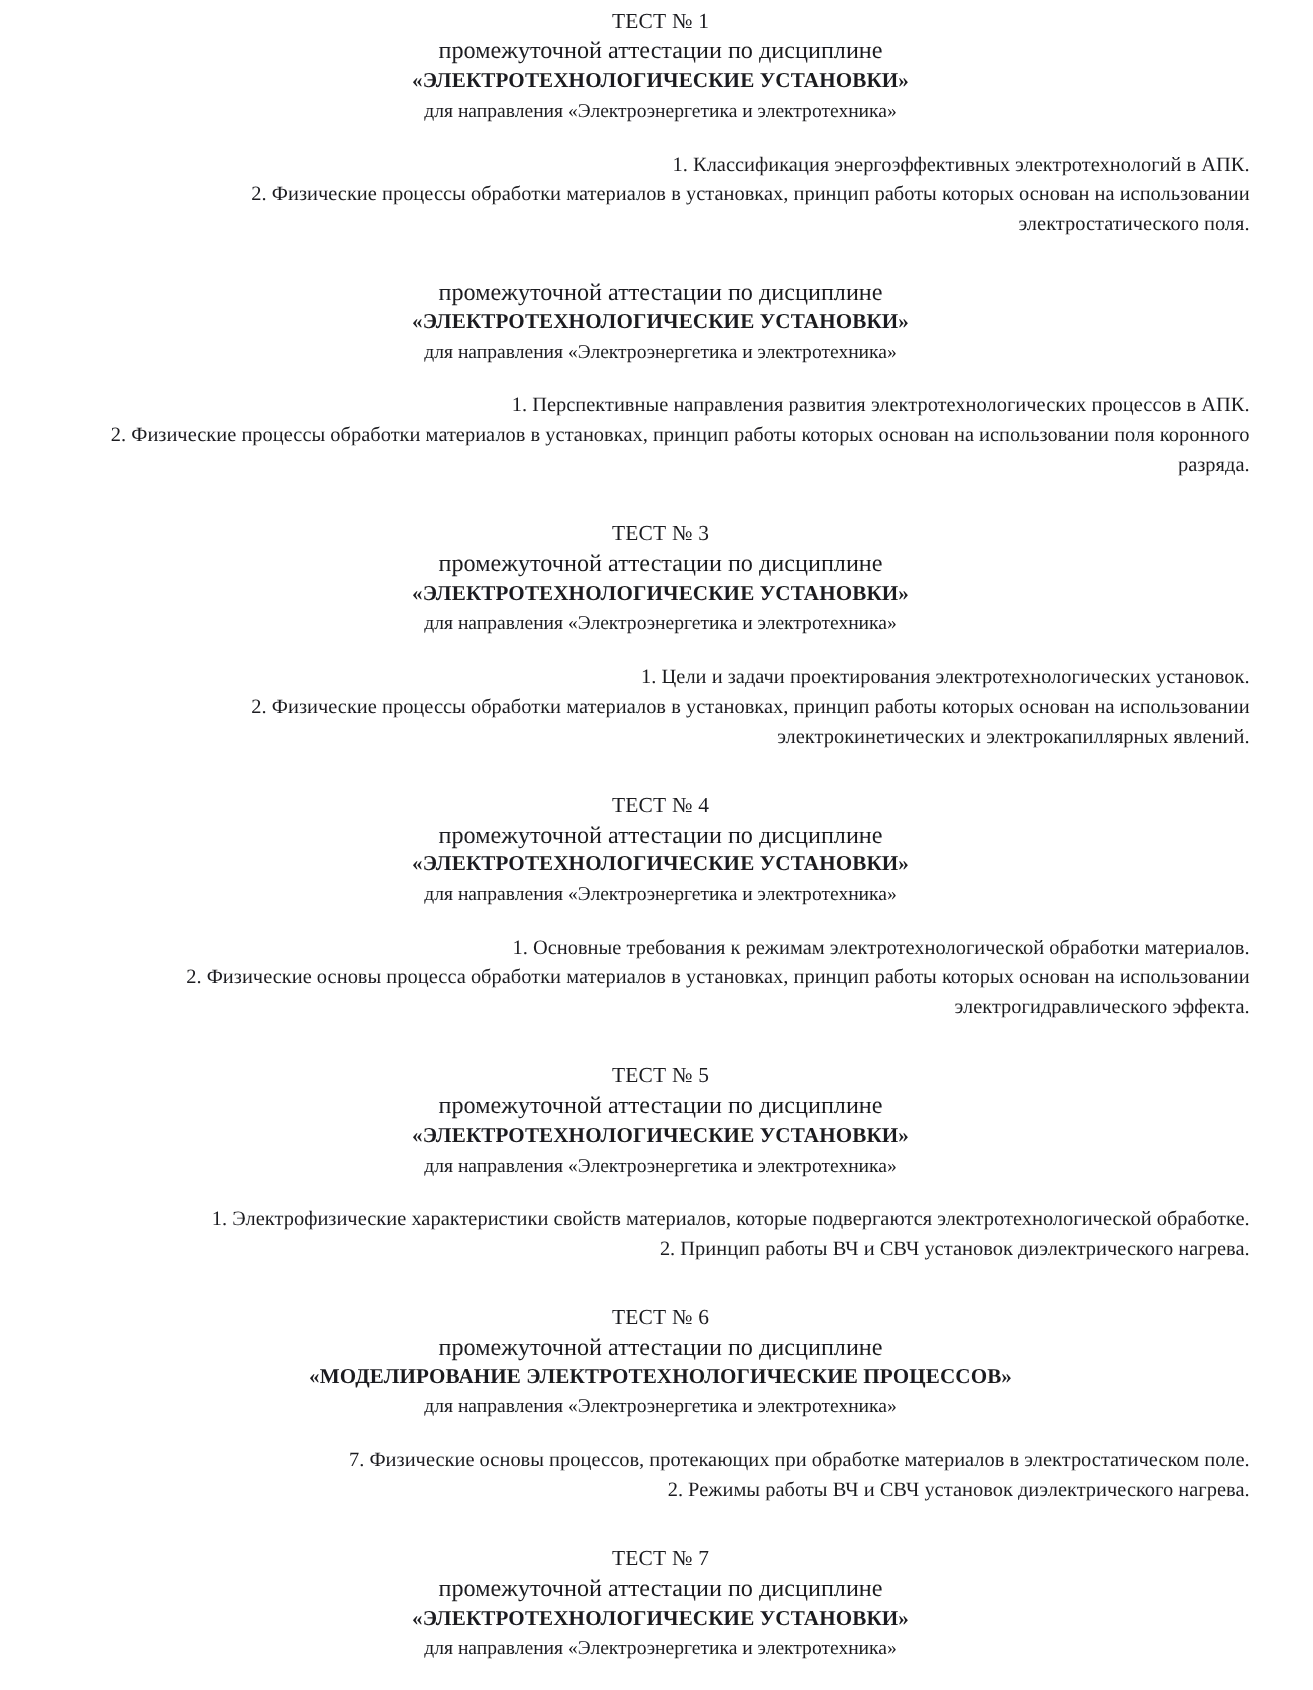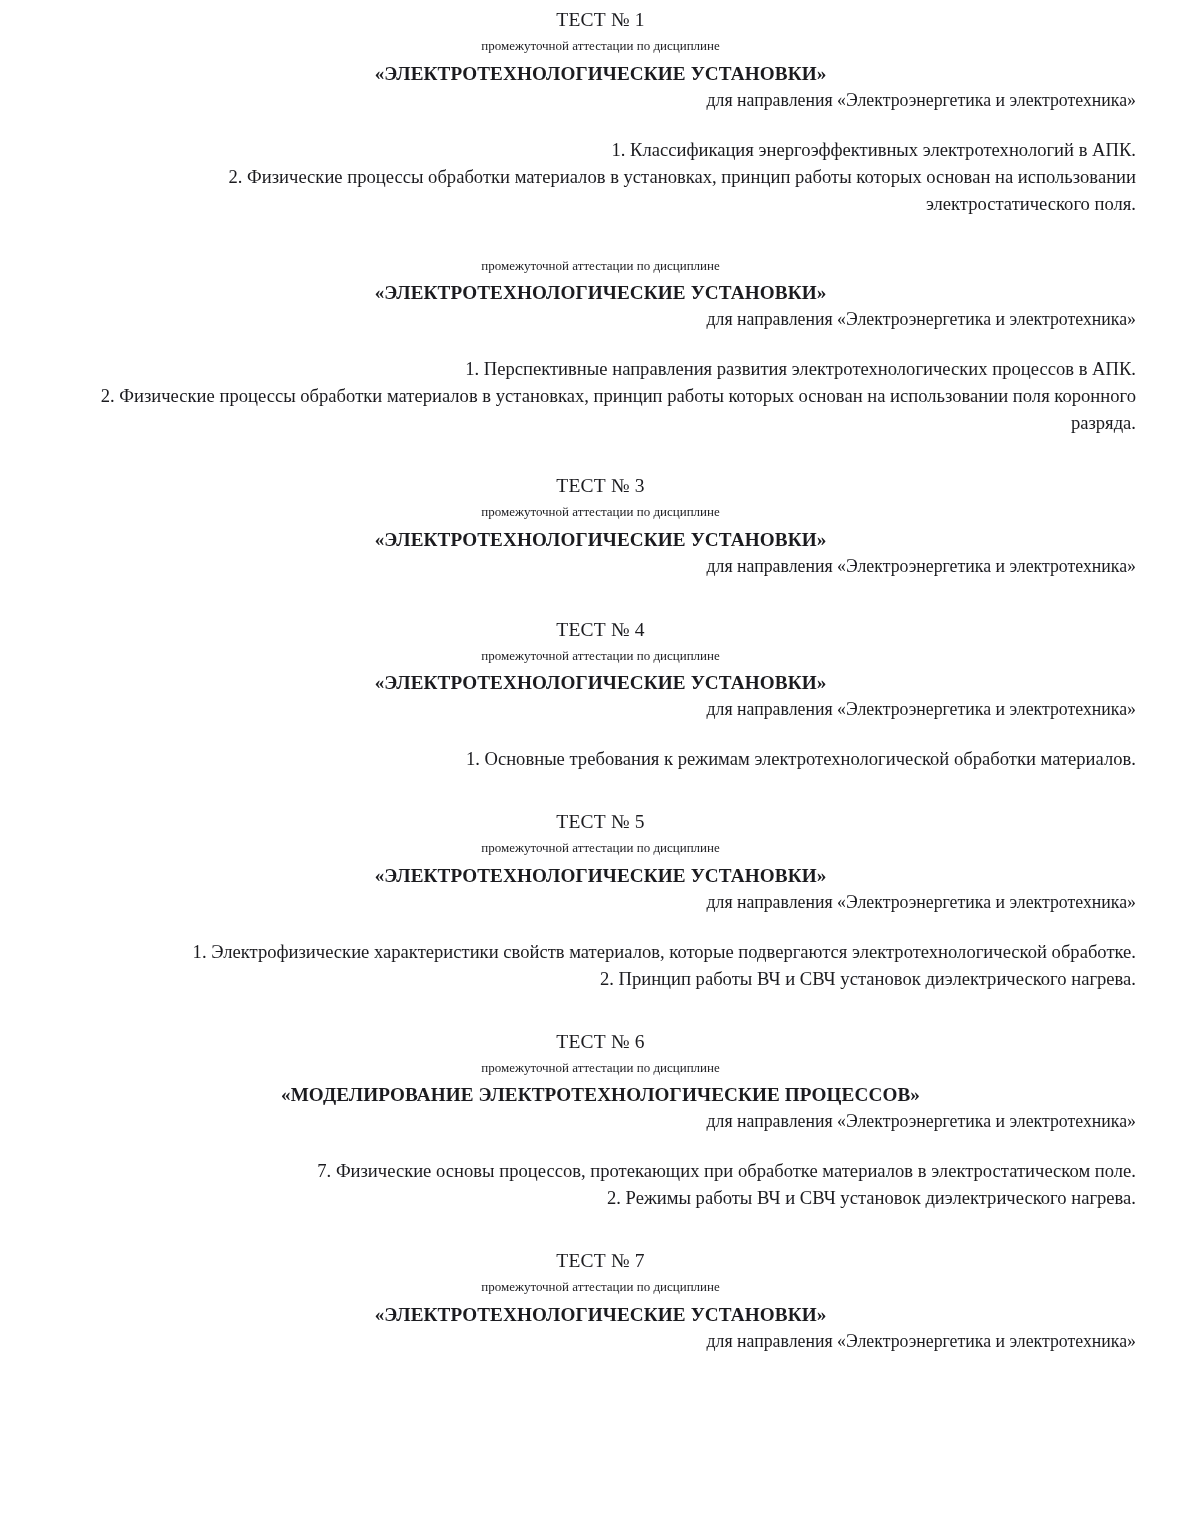--- a/index.html
+++ b/index.html
@@ -38,38 +38,37 @@
     padding-left: 3px;
   }
   .test-number {
     font-size: 19.5px;
     line-height: 27px;
     font-weight: 400;
     letter-spacing: .2px;
     white-space: nowrap;
   }
   .attestation-line {
-    font-size: 13px;
+    font-size: 22px;
     line-height: 26.5px;
     font-weight: 400;
     white-space: nowrap;
   }
   .discipline-line {
     font-size: 19.2px;
     line-height: 27px;
     font-weight: 700;
     letter-spacing: .1px;
     white-space: nowrap;
   }
   .direction-line {
     font-size: 17.8px;
     line-height: 27px;
     font-weight: 400;
     white-space: nowrap;
-    text-align: right;
   }
 
   
   .questions {
     margin: 0;
     padding: 0;
     list-style: none;
     
     margin-top: 22px;
   }
@@ -110,30 +109,35 @@
           <p class="question-item">2. Физические процессы обработки материалов в установках, принцип работы которых основан на использовании поля коронного разряда.</p>
         </div>
       </section>
       <section class="test-block">
         <div class="heading-group">
           <div class="test-number">ТЕСТ № 3</div>
           <div class="attestation-line">промежуточной аттестации по дисциплине</div>
           <div class="discipline-line">«ЭЛЕКТРОТЕХНОЛОГИЧЕСКИЕ УСТАНОВКИ»</div>
           <div class="direction-line">для направления «Электроэнергетика и электротехника»</div>
         </div>
+        <div class="questions">
+          <p class="question-item">1. Цели и задачи проектирования электротехнологических установок.</p>
+          <p class="question-item">2. Физические процессы обработки материалов в установках, принцип работы которых основан на использовании электрокинетических и электрокапиллярных явлений.</p>
+        </div>
       </section>
       <section class="test-block">
         <div class="heading-group">
           <div class="test-number">ТЕСТ № 4</div>
           <div class="attestation-line">промежуточной аттестации по дисциплине</div>
           <div class="discipline-line">«ЭЛЕКТРОТЕХНОЛОГИЧЕСКИЕ УСТАНОВКИ»</div>
           <div class="direction-line">для направления «Электроэнергетика и электротехника»</div>
         </div>
         <div class="questions">
           <p class="question-item">1. Основные требования к режимам электротехнологической обработки материалов.</p>
+          <p class="question-item">2. Физические основы процесса обработки материалов в установках, принцип работы которых основан на использовании электрогидравлического эффекта.</p>
         </div>
       </section>
       <section class="test-block">
         <div class="heading-group">
           <div class="test-number">ТЕСТ № 5</div>
           <div class="attestation-line">промежуточной аттестации по дисциплине</div>
           <div class="discipline-line">«ЭЛЕКТРОТЕХНОЛОГИЧЕСКИЕ УСТАНОВКИ»</div>
           <div class="direction-line">для направления «Электроэнергетика и электротехника»</div>
         </div>
         <div class="questions">

